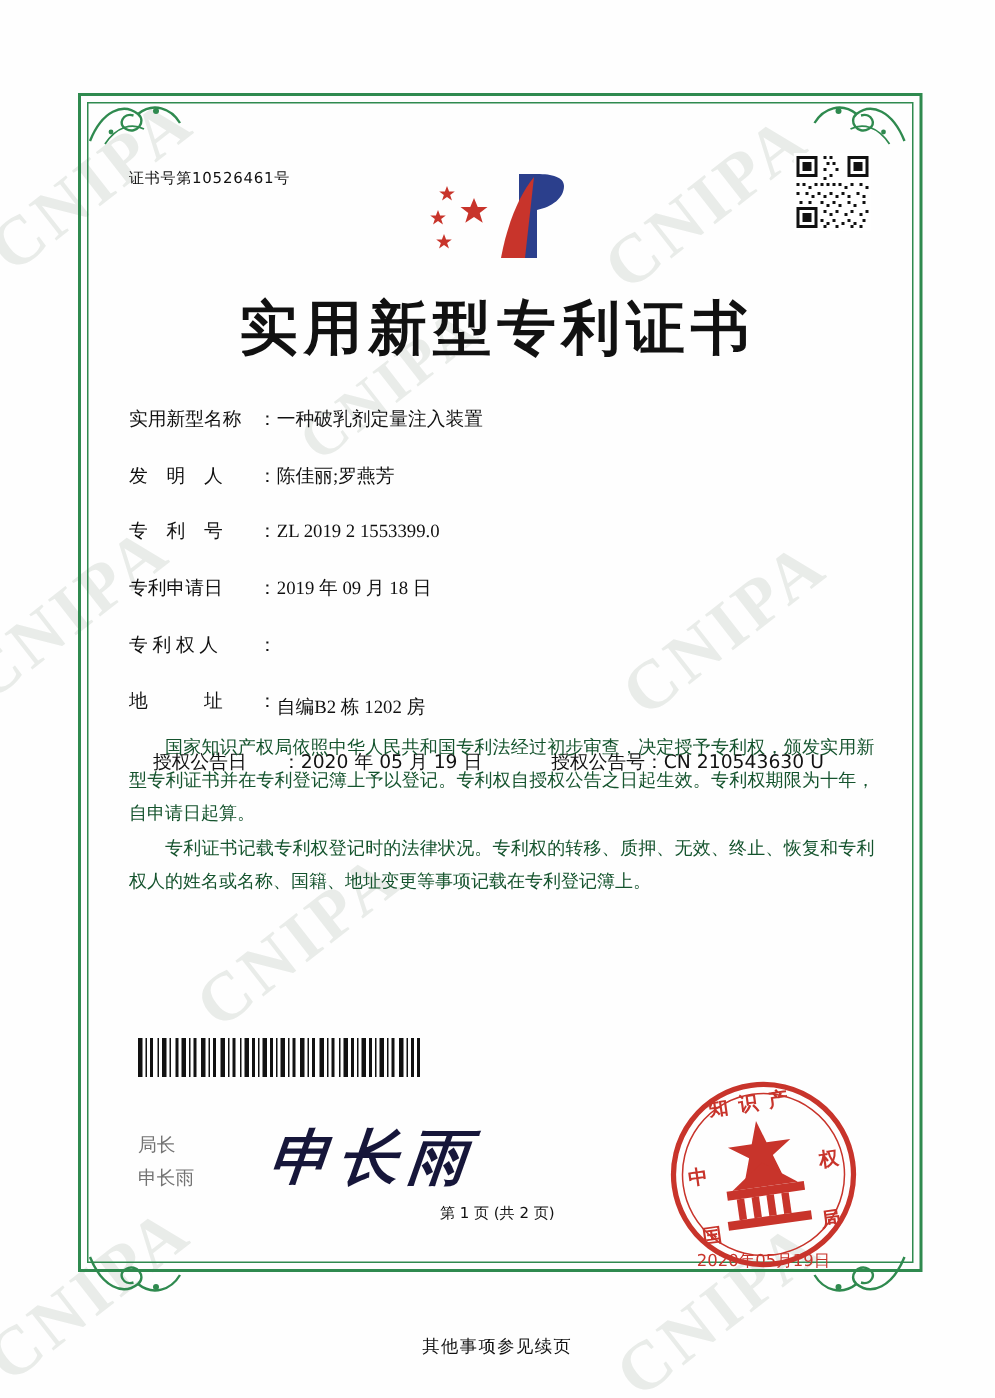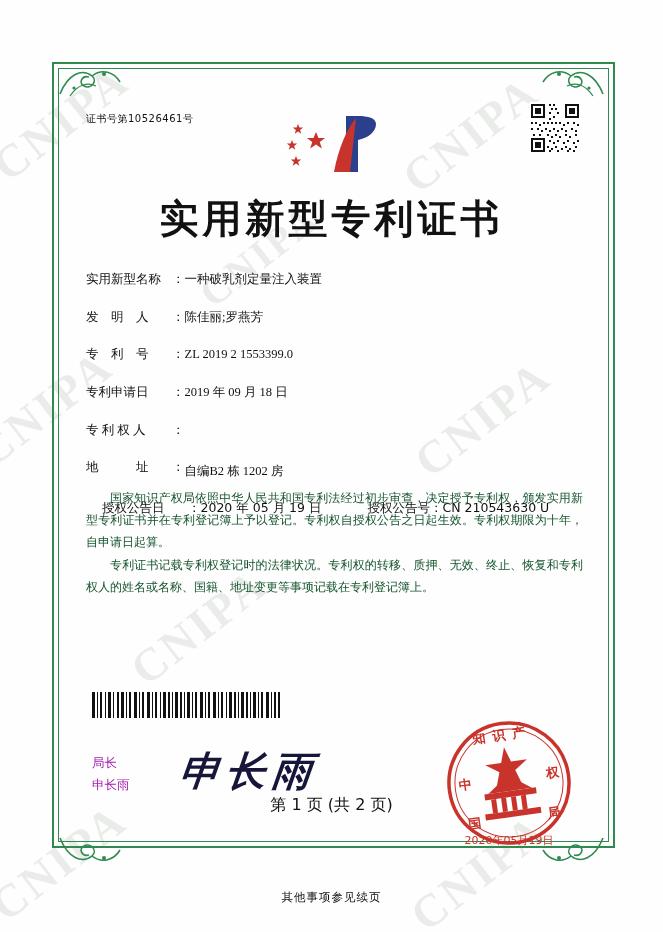--- a/index.html
+++ b/index.html
@@ -173,21 +173,21 @@
     top: 630px;
     width: 188px;
     height: 26px;
   }
   .sig-block {
     position: absolute;
     left: 40px;
     top: 690px;
     font-size: 12.5px;
     line-height: 1.75;
-    color: #a21caf;
+    color: #737373;
   }
   .signature {
     position: absolute;
     left: 128px;
     top: 682px;
     font-family: "Liberation Serif", serif;
     font-size: 40px;
     font-style: italic;
     font-weight: bold;
     color: #16163a;
@@ -200,21 +200,21 @@
     top: 655px;
     width: 132px;
     height: 132px;
   }
   .pagefoot {
     position: absolute;
     left: 0;
     right: 0;
     bottom: 28px;
     text-align: center;
-    font-size: 16px;
+    font-size: 10px;
     color: #111;
   }
   .footnote {
     position: absolute;
     left: 0;
     right: 0;
     top: 890px;
     text-align: center;
     font-size: 11.5px;
     color: #111;

